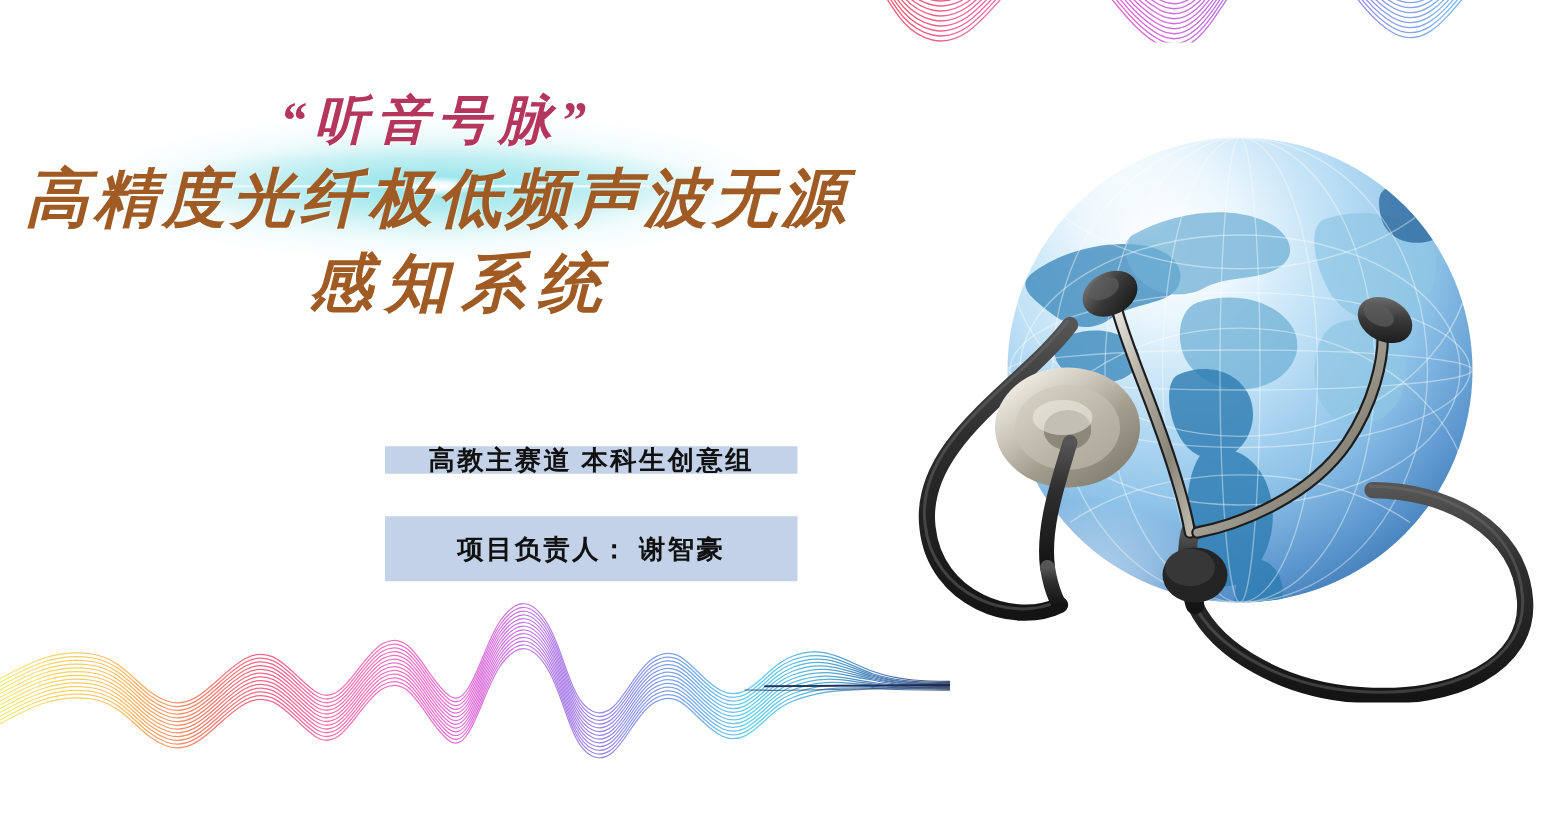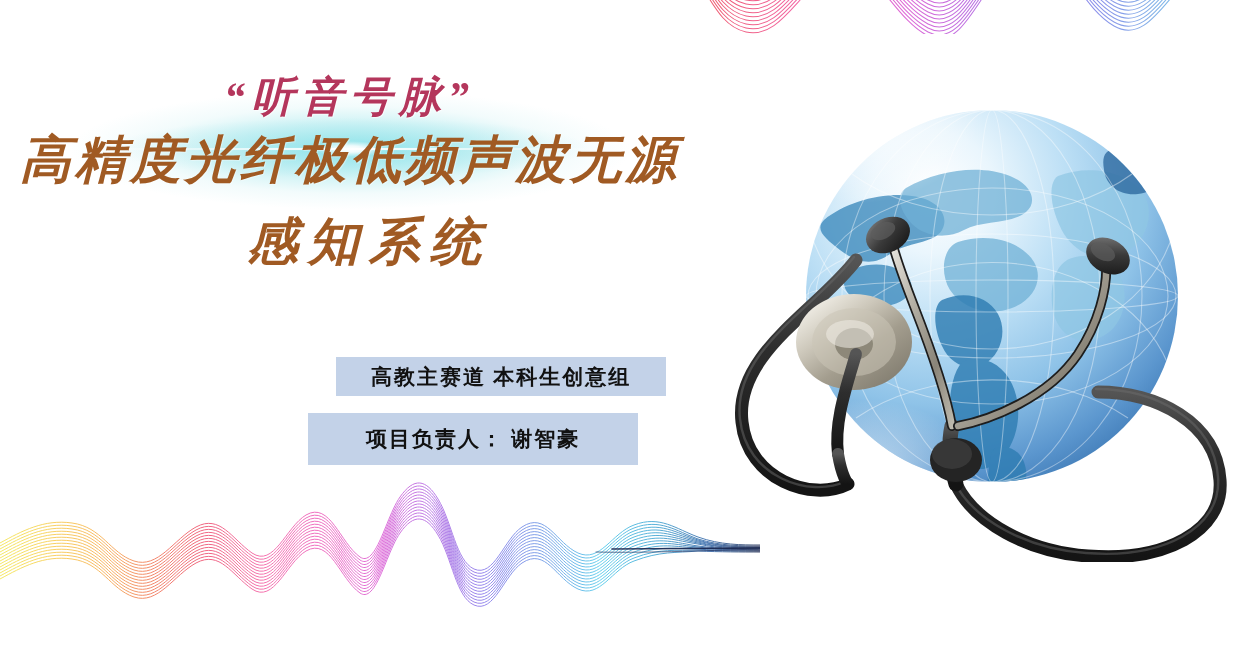--- a/index.html
+++ b/index.html
@@ -78,40 +78,40 @@
     font-size: 51px;
     font-weight: 700;
     font-style: italic;
     letter-spacing: 4px;
     color: #a05a23;
     line-height: 1.22;
     text-shadow: 1px 1px 0 rgba(255,255,255,0.35);
     white-space: nowrap;
   }
   .main-line.l2 { margin-top: 6px; }
-  .main-line.l3 { margin-top: 20px; letter-spacing: 10px; padding-left: 38px; }
+  .main-line.l3 { margin-top: 6px; letter-spacing: 10px; padding-left: 38px; }
 
   
   .info-box {
     position: absolute;
     left: 308px;
     width: 330px;
     background: #c3d2e8;
     display: flex;
     align-items: center;
     justify-content: center;
     font-family: "Liberation Serif", "DejaVu Serif", serif;
     font-size: 21px;
     font-weight: 700;
     color: #111111;
     letter-spacing: 2px;
     white-space: nowrap;
     z-index: 6;
   }
-  #info-box-track { top: 357px; height: 39px; margin-left: 28px; }
+  #info-box-track { top: 357px; height: 22px; }
   #info-box-leader { top: 413px; height: 52px; }
 
   
   .wave-bottom {
     position: absolute;
     left: 0;
     bottom: 44px;
     width: 760px;
     height: 150px;
     z-index: 3;

